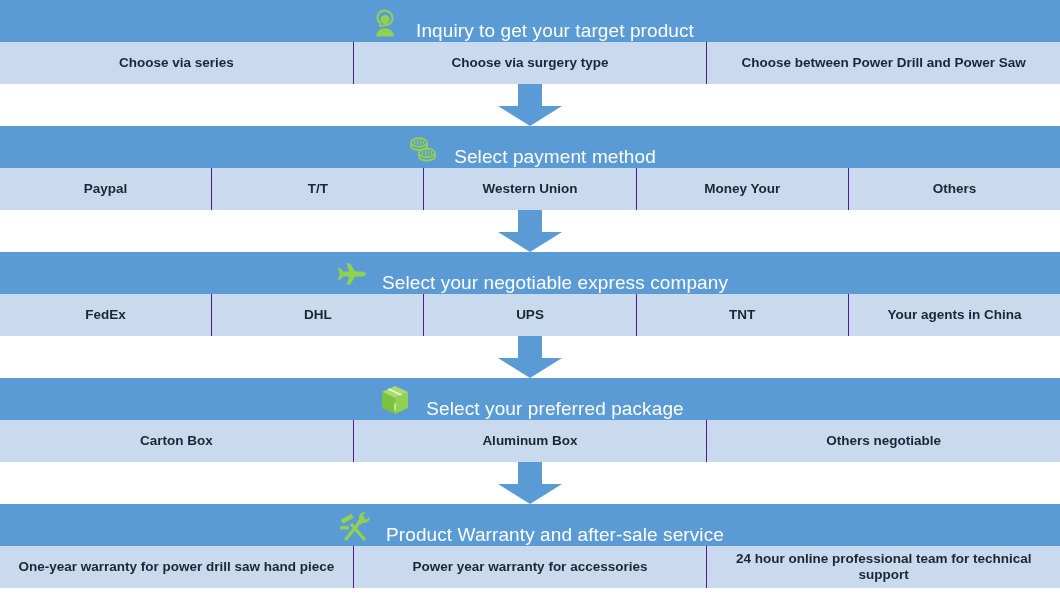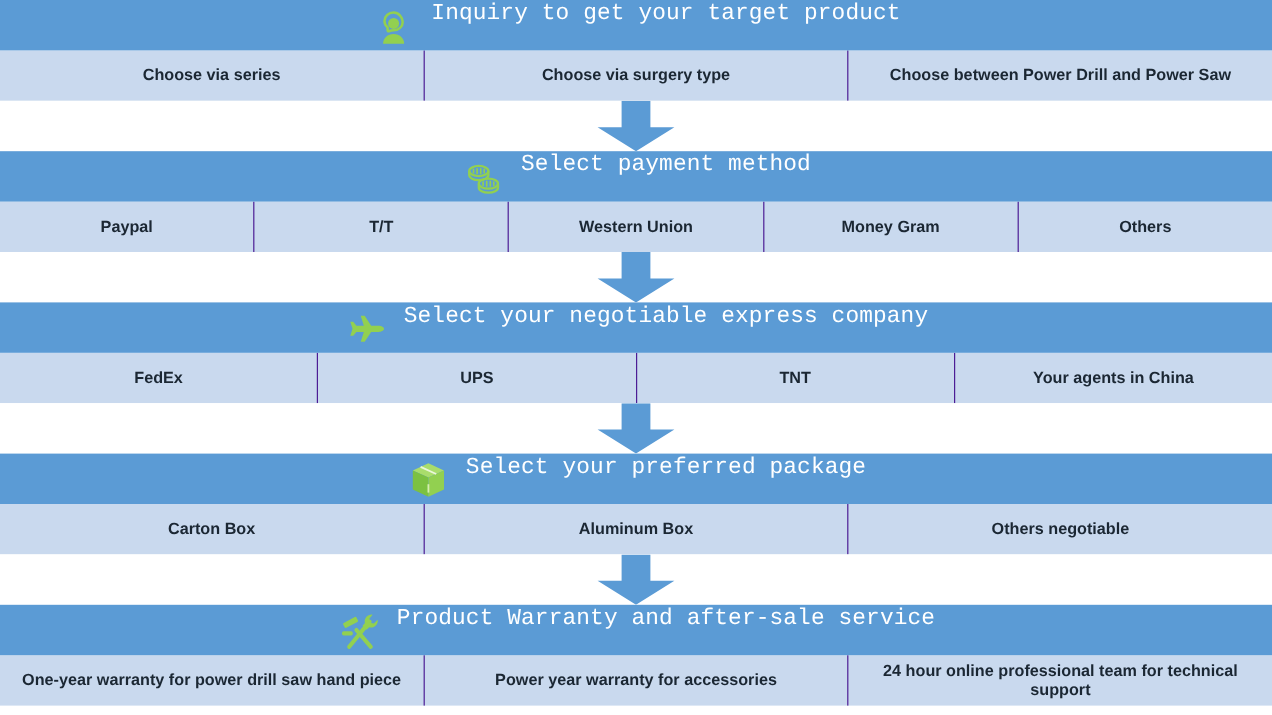--- a/index.html
+++ b/index.html
@@ -30,23 +30,22 @@
     background: #5B9BD5;
     display: flex;
     align-items: center;
     justify-content: center;
     position: relative;
     box-sizing: border-box;
   }
 
   .step-header .header-inner {
     display: flex;
-    align-items: flex-start;
+    align-items: flex-end;
     gap: 12px;
-    font-family: Liberation Mono, monospace;
   }
 
   .step-title {
     color: #FFFFFF;
     font-size: 19px;
     font-weight: 400;
     letter-spacing: 0.1px;
     white-space: nowrap;
     line-height: 1;
   }
@@ -159,21 +158,21 @@
             </g>
           </svg>
         </span>
         <span class="step-title">Select payment method</span>
       </div>
     </div>
     <div class="options-row">
       <div class="option-cell">Paypal</div>
       <div class="option-cell">T/T</div>
       <div class="option-cell">Western Union</div>
-      <div class="option-cell">Money Gram</div>
+      <div class="option-cell">Money Your</div>
       <div class="option-cell">Others</div>
     </div>
   </section>
 
   <div class="gap">
     <span class="arrow">
       <svg viewBox="0 0 72 42" xmlns="http://www.w3.org/2000/svg">
         <polygon points="24,0 48,0 48,22 68,22 36,42 4,22 24,22" fill="#5B9BD5"></polygon>
       </svg>
     </span>
@@ -185,20 +184,21 @@
         <span class="step-icon">
           <svg viewBox="0 0 38 38" xmlns="http://www.w3.org/2000/svg">
             <path d="M34 19c0 1.5-2.2 2.6-4.5 2.6h-6.2l-5.4 8.2h-3.3l2.6-8.2H11l-2.6 3.2H5.9l1.9-5.8-1.9-5.8h2.5L11 16.4h6.2l-2.6-8.2h3.3l5.4 8.2h6.2C31.8 16.4 34 17.5 34 19z" fill="#92D050"></path>
           </svg>
         </span>
         <span class="step-title">Select your negotiable express company</span>
       </div>
     </div>
     <div class="options-row">
       <div class="option-cell">FedEx</div>
+      <div class="option-cell">DHL</div>
       <div class="option-cell">UPS</div>
       <div class="option-cell">TNT</div>
       <div class="option-cell">Your agents in China</div>
     </div>
   </section>
 
   <div class="gap">
     <span class="arrow">
       <svg viewBox="0 0 72 42" xmlns="http://www.w3.org/2000/svg">
         <polygon points="24,0 48,0 48,22 68,22 36,42 4,22 24,22" fill="#5B9BD5"></polygon>

